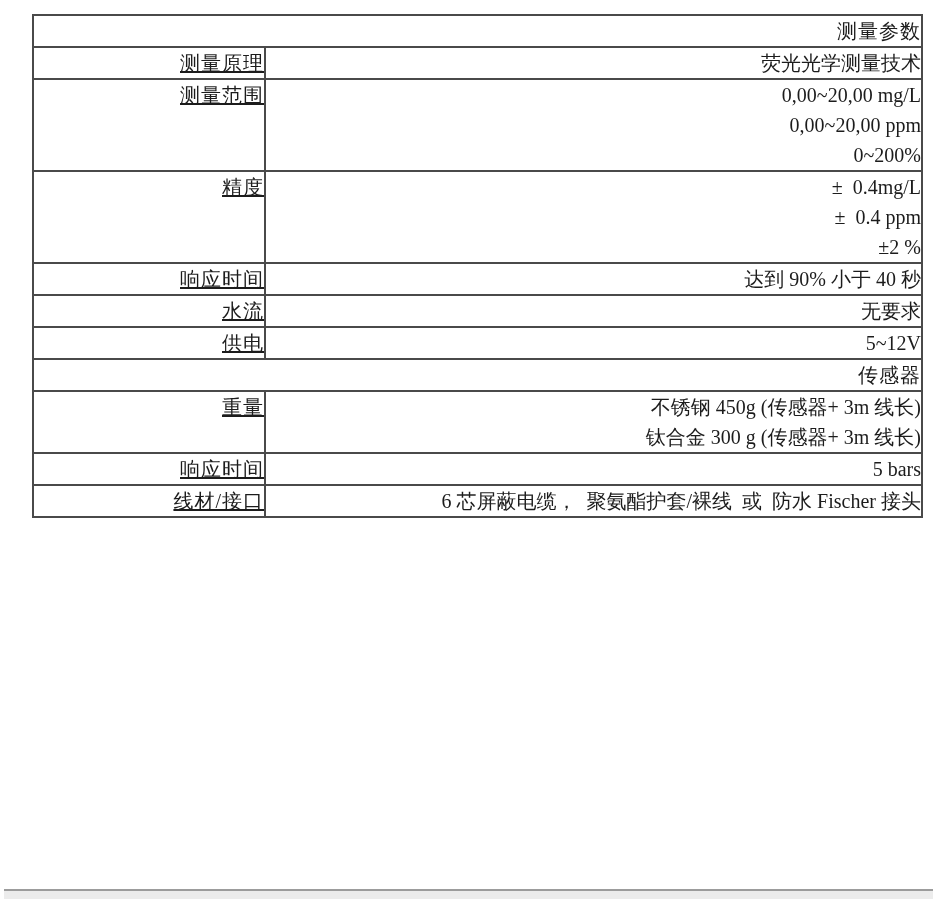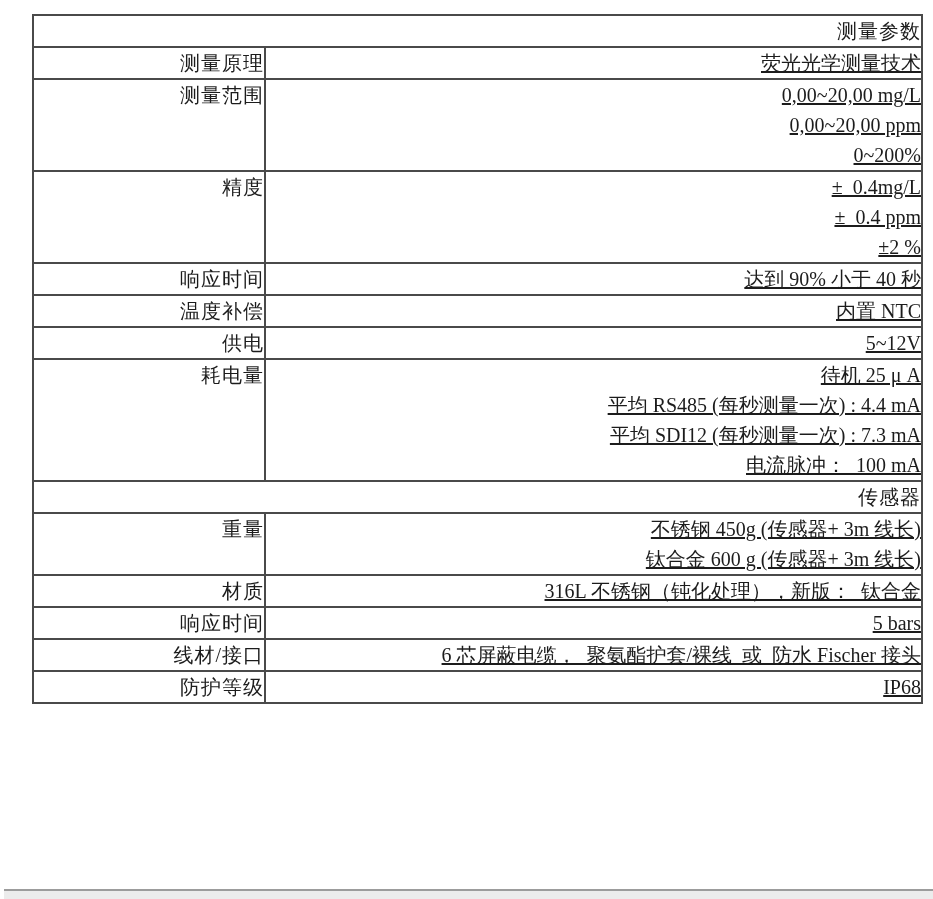--- a/index.html
+++ b/index.html
@@ -28,26 +28,26 @@
   }
   td.sec{
     padding:0 8px 0 9px;
     line-height:30px;
     letter-spacing:1px;
   }
   td.lbl{
     padding:0 6px 0 9px;
     line-height:30px;
     letter-spacing:1px;
+    text-decoration:underline;
   }
   td.val{ padding:0 6px 0 11px; }
   .ln{
     line-height:30px;
     white-space:pre-wrap;
-    text-decoration:underline;
   }
   .page-edge{
     position:absolute;left:0;top:889px;width:933px;height:10px;
     background:#ececec;
     border-top:2px solid #9c9c9c;
     z-index:3;
   }
 </style>
 </head>
 <body>
@@ -92,85 +92,64 @@
       </tr>
 
       <tr>
         <td class="lbl">响应时间</td>
         <td class="val">
           <div class="ln">达到 90% 小于 40 秒</div>
         </td>
       </tr>
 
 
-
       <tr>
-        <td class="lbl">温度补偿</td>
+        <td class="lbl">水流</td>
         <td class="val">
-          <div class="ln">内置 NTC</div>
+          <div class="ln">无要求</div>
         </td>
       </tr>
+
 
 
 
       <tr>
         <td class="lbl">供电</td>
         <td class="val">
           <div class="ln">5~12V</div>
         </td>
       </tr>
 
-      <tr>
-        <td class="lbl">耗电量</td>
-        <td class="val">
-          <div class="ln">待机 25 μ A</div>
-          <div class="ln">平均 RS485 (每秒测量一次) : 4.4 mA</div>
-          <div class="ln">平均 SDI12 (每秒测量一次) : 7.3 mA</div>
-          <div class="ln">电流脉冲：  100 mA</div>
-        </td>
-      </tr>
 
       <tr>
         <td class="sec" colspan="2">传感器</td>
       </tr>
 
 
       <tr>
         <td class="lbl">重量</td>
         <td class="val">
           <div class="ln">不锈钢 450g (传感器+ 3m 线长)</div>
-          <div class="ln">钛合金 600 g (传感器+ 3m 线长)</div>
+          <div class="ln">钛合金 300 g (传感器+ 3m 线长)</div>
         </td>
       </tr>
 
-      <tr>
-        <td class="lbl">材质</td>
-        <td class="val">
-          <div class="ln">316L 不锈钢（钝化处理），新版：  钛合金</div>
-        </td>
-      </tr>
 
       <tr>
         <td class="lbl">响应时间</td>
         <td class="val">
           <div class="ln">5 bars</div>
         </td>
       </tr>
 
       <tr>
         <td class="lbl">线材/接口</td>
         <td class="val">
           <div class="ln">6 芯屏蔽电缆，  聚氨酯护套/裸线  或  防水 Fischer 接头</div>
         </td>
       </tr>
 
-      <tr>
-        <td class="lbl">防护等级</td>
-        <td class="val">
-          <div class="ln">IP68</div>
-        </td>
-      </tr>
 
     </tbody>
   </table>
 
   <div class="page-edge"></div>
 </div>
 
 </body></html>

